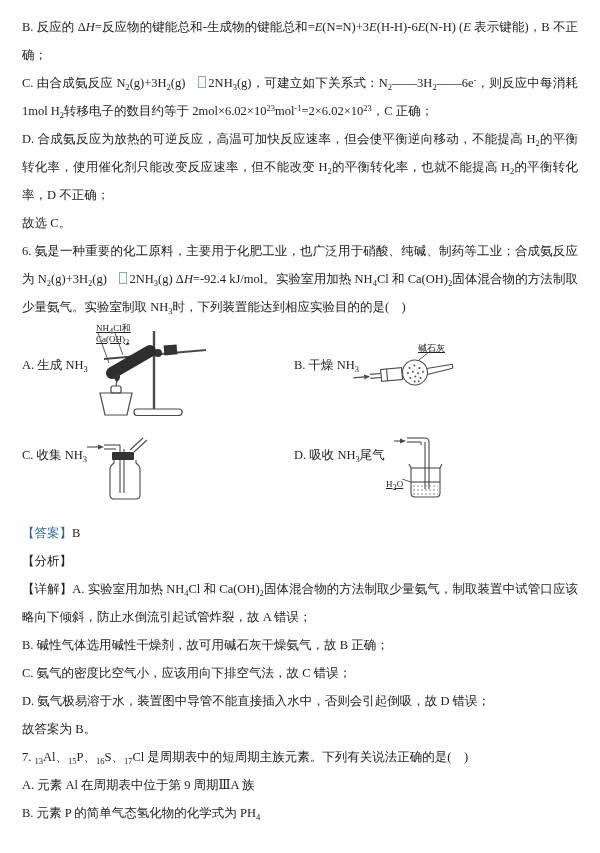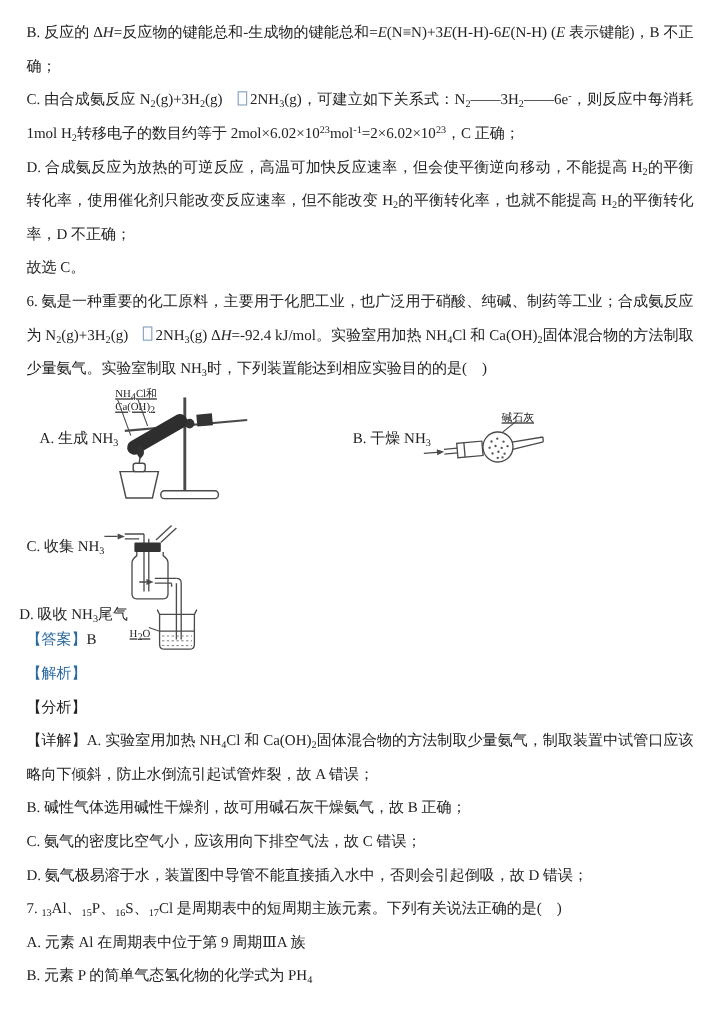--- a/index.html
+++ b/index.html
@@ -10,40 +10,40 @@
   sub,sup{font-size:8.5px;line-height:0;}
   sub{vertical-align:-2.5px;} sup{vertical-align:4.5px;}
   i{font-style:italic;}
   .eqbox{display:inline-block;width:6px;height:10px;border:1px solid #8fa6bd;
          background:#fbfcfe;vertical-align:-1px;margin:0 2px 0 0;}
   .tag{font-weight:normal;}
   .tag.blue{color:#2a6a9f;}
   .optrow{display:flex;position:relative;}
   .cell{position:relative;width:50%;height:100%;}
   .row1{height:108px;margin-top:2px;}
-  .row2{height:88px;flex-direction:column;}
+  .row2{height:88px;}
   .optlabel{position:absolute;font-size:12.5px;white-space:nowrap;}
   .dlabel{position:absolute;font-size:9px;line-height:10px;color:#222;white-space:nowrap;text-decoration:underline;}
   .fig{position:absolute;}
 </style>
 </head>
 <body>
 
 <div class="page">
 
   <p class="t">B. 反应的 Δ<i>H</i>=反应物的键能总和-生成物的键能总和=<i>E</i>(N≡N)+3<i>E</i>(H-H)-6<i>E</i>(N-H) (<i>E</i> 表示键能)，B 不正确；</p>
   <p class="t">C. 由合成氨反应 N<sub>2</sub>(g)+3H<sub>2</sub>(g)　<span class="eqbox"></span>2NH<sub>3</sub>(g)，可建立如下关系式：N<sub>2</sub>——3H<sub>2</sub>——6e<sup>-</sup>，则反应中每消耗 1mol H<sub>2</sub>转移电子的数目约等于 2mol×6.02×10<sup>23</sup>mol<sup>-1</sup>=2×6.02×10<sup>23</sup>，C 正确；</p>
   <p class="t">D. 合成氨反应为放热的可逆反应，高温可加快反应速率，但会使平衡逆向移动，不能提高 H<sub>2</sub>的平衡转化率，使用催化剂只能改变反应速率，但不能改变 H<sub>2</sub>的平衡转化率，也就不能提高 H<sub>2</sub>的平衡转化率，D 不正确；</p>
   <p class="t">故选 C。</p>
 
   <p class="t">6. 氨是一种重要的化工原料，主要用于化肥工业，也广泛用于硝酸、纯碱、制药等工业；合成氨反应为 N<sub>2</sub>(g)+3H<sub>2</sub>(g)　<span class="eqbox"></span>2NH<sub>3</sub>(g) Δ<i>H</i>=-92.4 kJ/mol。实验室用加热 NH<sub>4</sub>Cl 和 Ca(OH)<sub>2</sub>固体混合物的方法制取少量氨气。实验室制取 NH<sub>3</sub>时，下列装置能达到相应实验目的的是(　)</p>
 
   <div class="optrow row1">
     <div class="cell">
-      <span class="optlabel" style="left:11px;top:34px">A. 生成 NH<sub>3</sub></span>
+      <span class="optlabel" style="left:0;top:34px">A. 生成 NH<sub>3</sub></span>
       <span class="dlabel" style="left:74px;top:0">NH<sub>4</sub>Cl和</span>
       <span class="dlabel" style="left:74px;top:11px">Ca(OH)<sub>2</sub></span>
       <svg class="fig" style="left:66px;top:8px" width="122" height="92" viewBox="0 0 122 92">
         <g stroke="#4a4a4a" stroke-width="1.2" fill="none">
           <line x1="66" y1="0" x2="66" y2="78" stroke-width="2.4"></line>
           <rect x="46" y="78" width="48" height="6.5" rx="3"></rect>
           <line x1="16" y1="28" x2="118" y2="19" stroke-width="1.8"></line>
           <circle cx="70" cy="22" r="4" fill="#333" stroke="none"></circle>
           <rect x="76" y="14" width="13" height="10" fill="#333" stroke="none" transform="rotate(-5 82 19)"></rect>
           <line x1="24" y1="42" x2="62" y2="20" stroke="#2e2e2e" stroke-width="12" stroke-linecap="round"></line>
@@ -103,21 +103,21 @@
           <line x1="34" y1="12" x2="34" y2="60"></line>
           <line x1="38" y1="16" x2="38" y2="60"></line>
           <line x1="44" y1="17" x2="57" y2="5"></line>
           <line x1="48" y1="19" x2="61" y2="7"></line>
           <rect x="26" y="19" width="22" height="8" rx="1" fill="#333" stroke="none"></rect>
           <path d="M28 27 L28 30 Q24 33 24 36 L24 62 Q24 66 28 66 L50 66 Q54 66 54 62 L54 36 Q54 33 50 30 L50 27"></path>
         </g>
       </svg>
     </div>
     <div class="cell">
-      <span class="optlabel" style="left:-6px;top:29px">D. 吸收 NH<sub>3</sub>尾气</span>
+      <span class="optlabel" style="left:-6px;top:16px">D. 吸收 NH<sub>3</sub>尾气</span>
       <span class="dlabel" style="left:86px;top:48px">H<sub>2</sub>O</span>
       <svg class="fig" style="left:92px;top:2px" width="80" height="74" viewBox="0 0 80 74">
         <g stroke="#4a4a4a" stroke-width="1.1" fill="none">
           <line x1="2" y1="8" x2="8" y2="8"></line>
           <polygon points="8,5.5 14,8 8,10.5" fill="#4a4a4a" stroke="none"></polygon>
           <line x1="15" y1="5" x2="33" y2="5"></line>
           <line x1="15" y1="9" x2="29" y2="9"></line>
           <path d="M33 5 Q37 5 37 9 L37 56"></path>
           <line x1="29" y1="9" x2="29" y2="12"></line>
           <line x1="33" y1="9" x2="33" y2="56"></line>
@@ -132,29 +132,27 @@
           <line x1="10" y1="46" x2="19" y2="49" stroke-width="0.9"></line>
         </g>
       </svg>
     </div>
   </div>
 
   <p class="t">
     <span class="tag blue">【答案】</span><span>B</span>
   </p>
   <p class="t">
-    <span class="tag blue">【解析】</span>
-  </p>
-  <p class="t">
     <span class="tag">【分析】</span>
   </p>
   <p class="t">
     <span class="tag">【详解】</span><span>A. 实验室用加热 NH<sub>4</sub>Cl 和 Ca(OH)<sub>2</sub>固体混合物的方法制取少量氨气，制取装置中试管口应该略向下倾斜，防止水倒流引起试管炸裂，故 A 错误；</span>
   </p>
   <p class="t">B. 碱性气体选用碱性干燥剂，故可用碱石灰干燥氨气，故 B 正确；</p>
   <p class="t">C. 氨气的密度比空气小，应该用向下排空气法，故 C 错误；</p>
   <p class="t">D. 氨气极易溶于水，装置图中导管不能直接插入水中，否则会引起倒吸，故 D 错误；</p>
+  <p class="t">故答案为 B。</p>
 
   <p class="t">7. <sub>13</sub>Al、<sub>15</sub>P、<sub>16</sub>S、<sub>17</sub>Cl 是周期表中的短周期主族元素。下列有关说法正确的是(　)</p>
   <p class="t">A. 元素 Al 在周期表中位于第 9 周期ⅢA 族</p>
   <p class="t">B. 元素 P 的简单气态氢化物的化学式为 PH<sub>4</sub></p>
 
 </div>
 
 </body></html>

